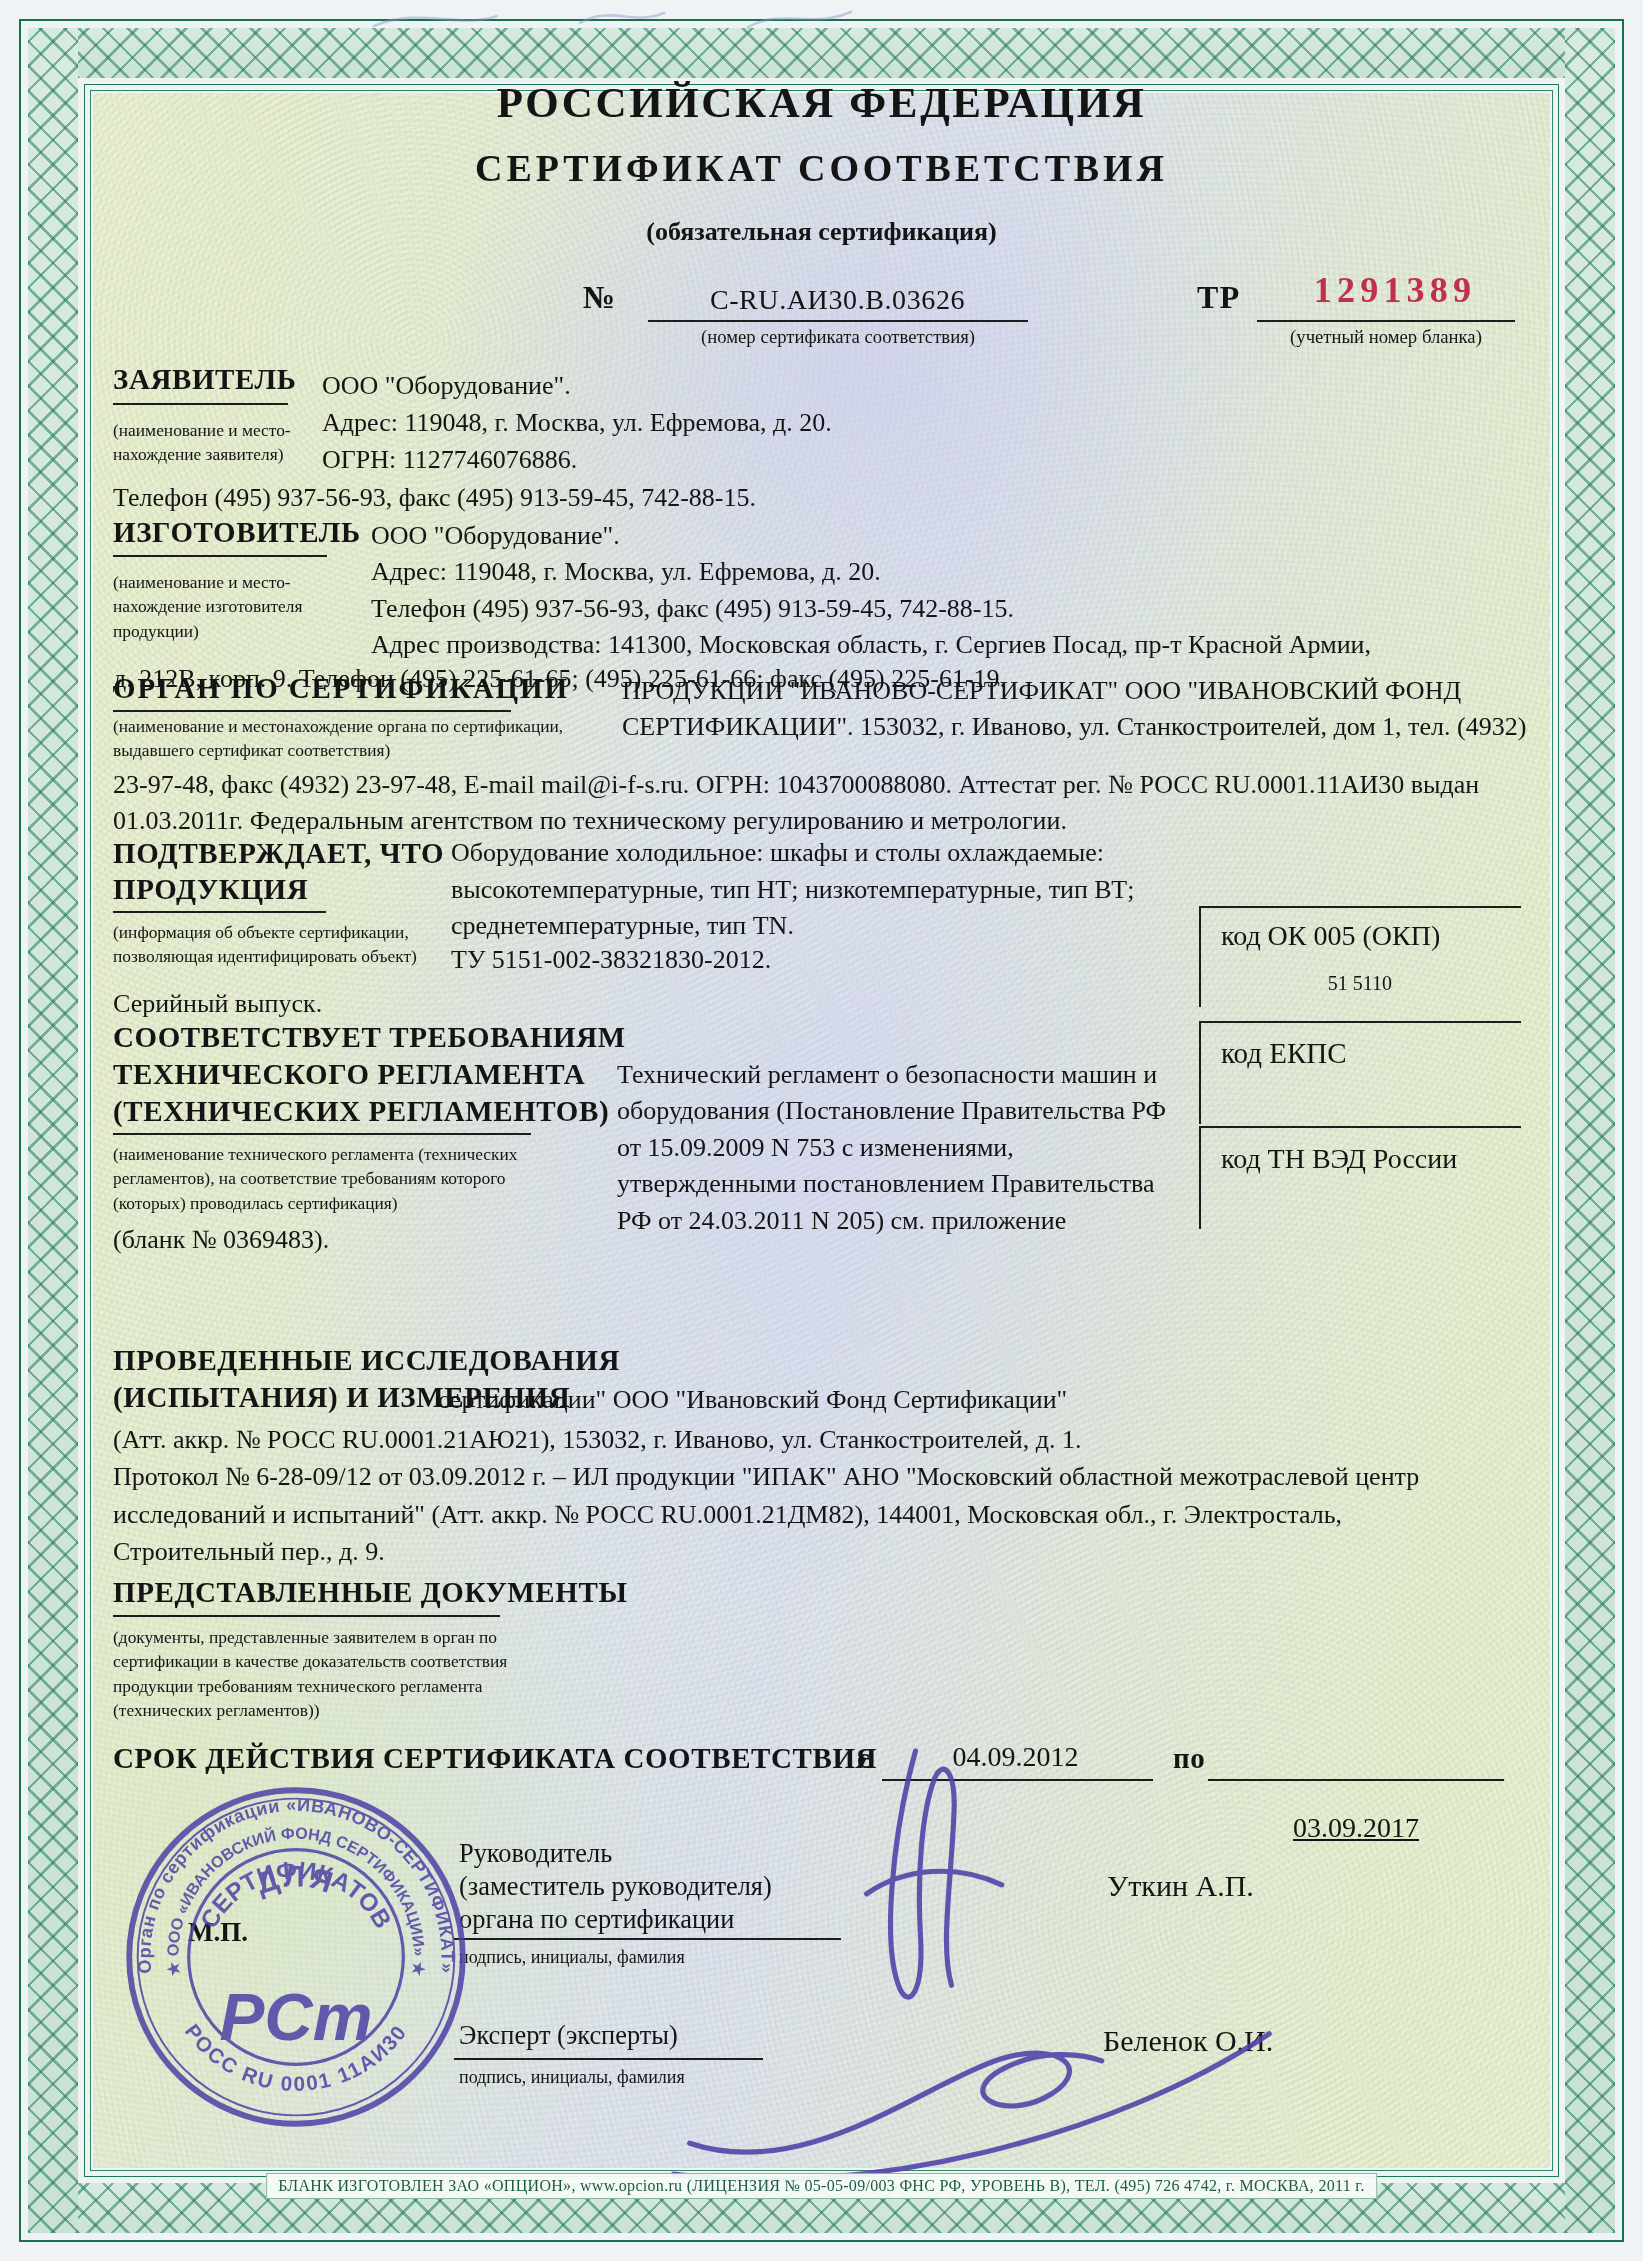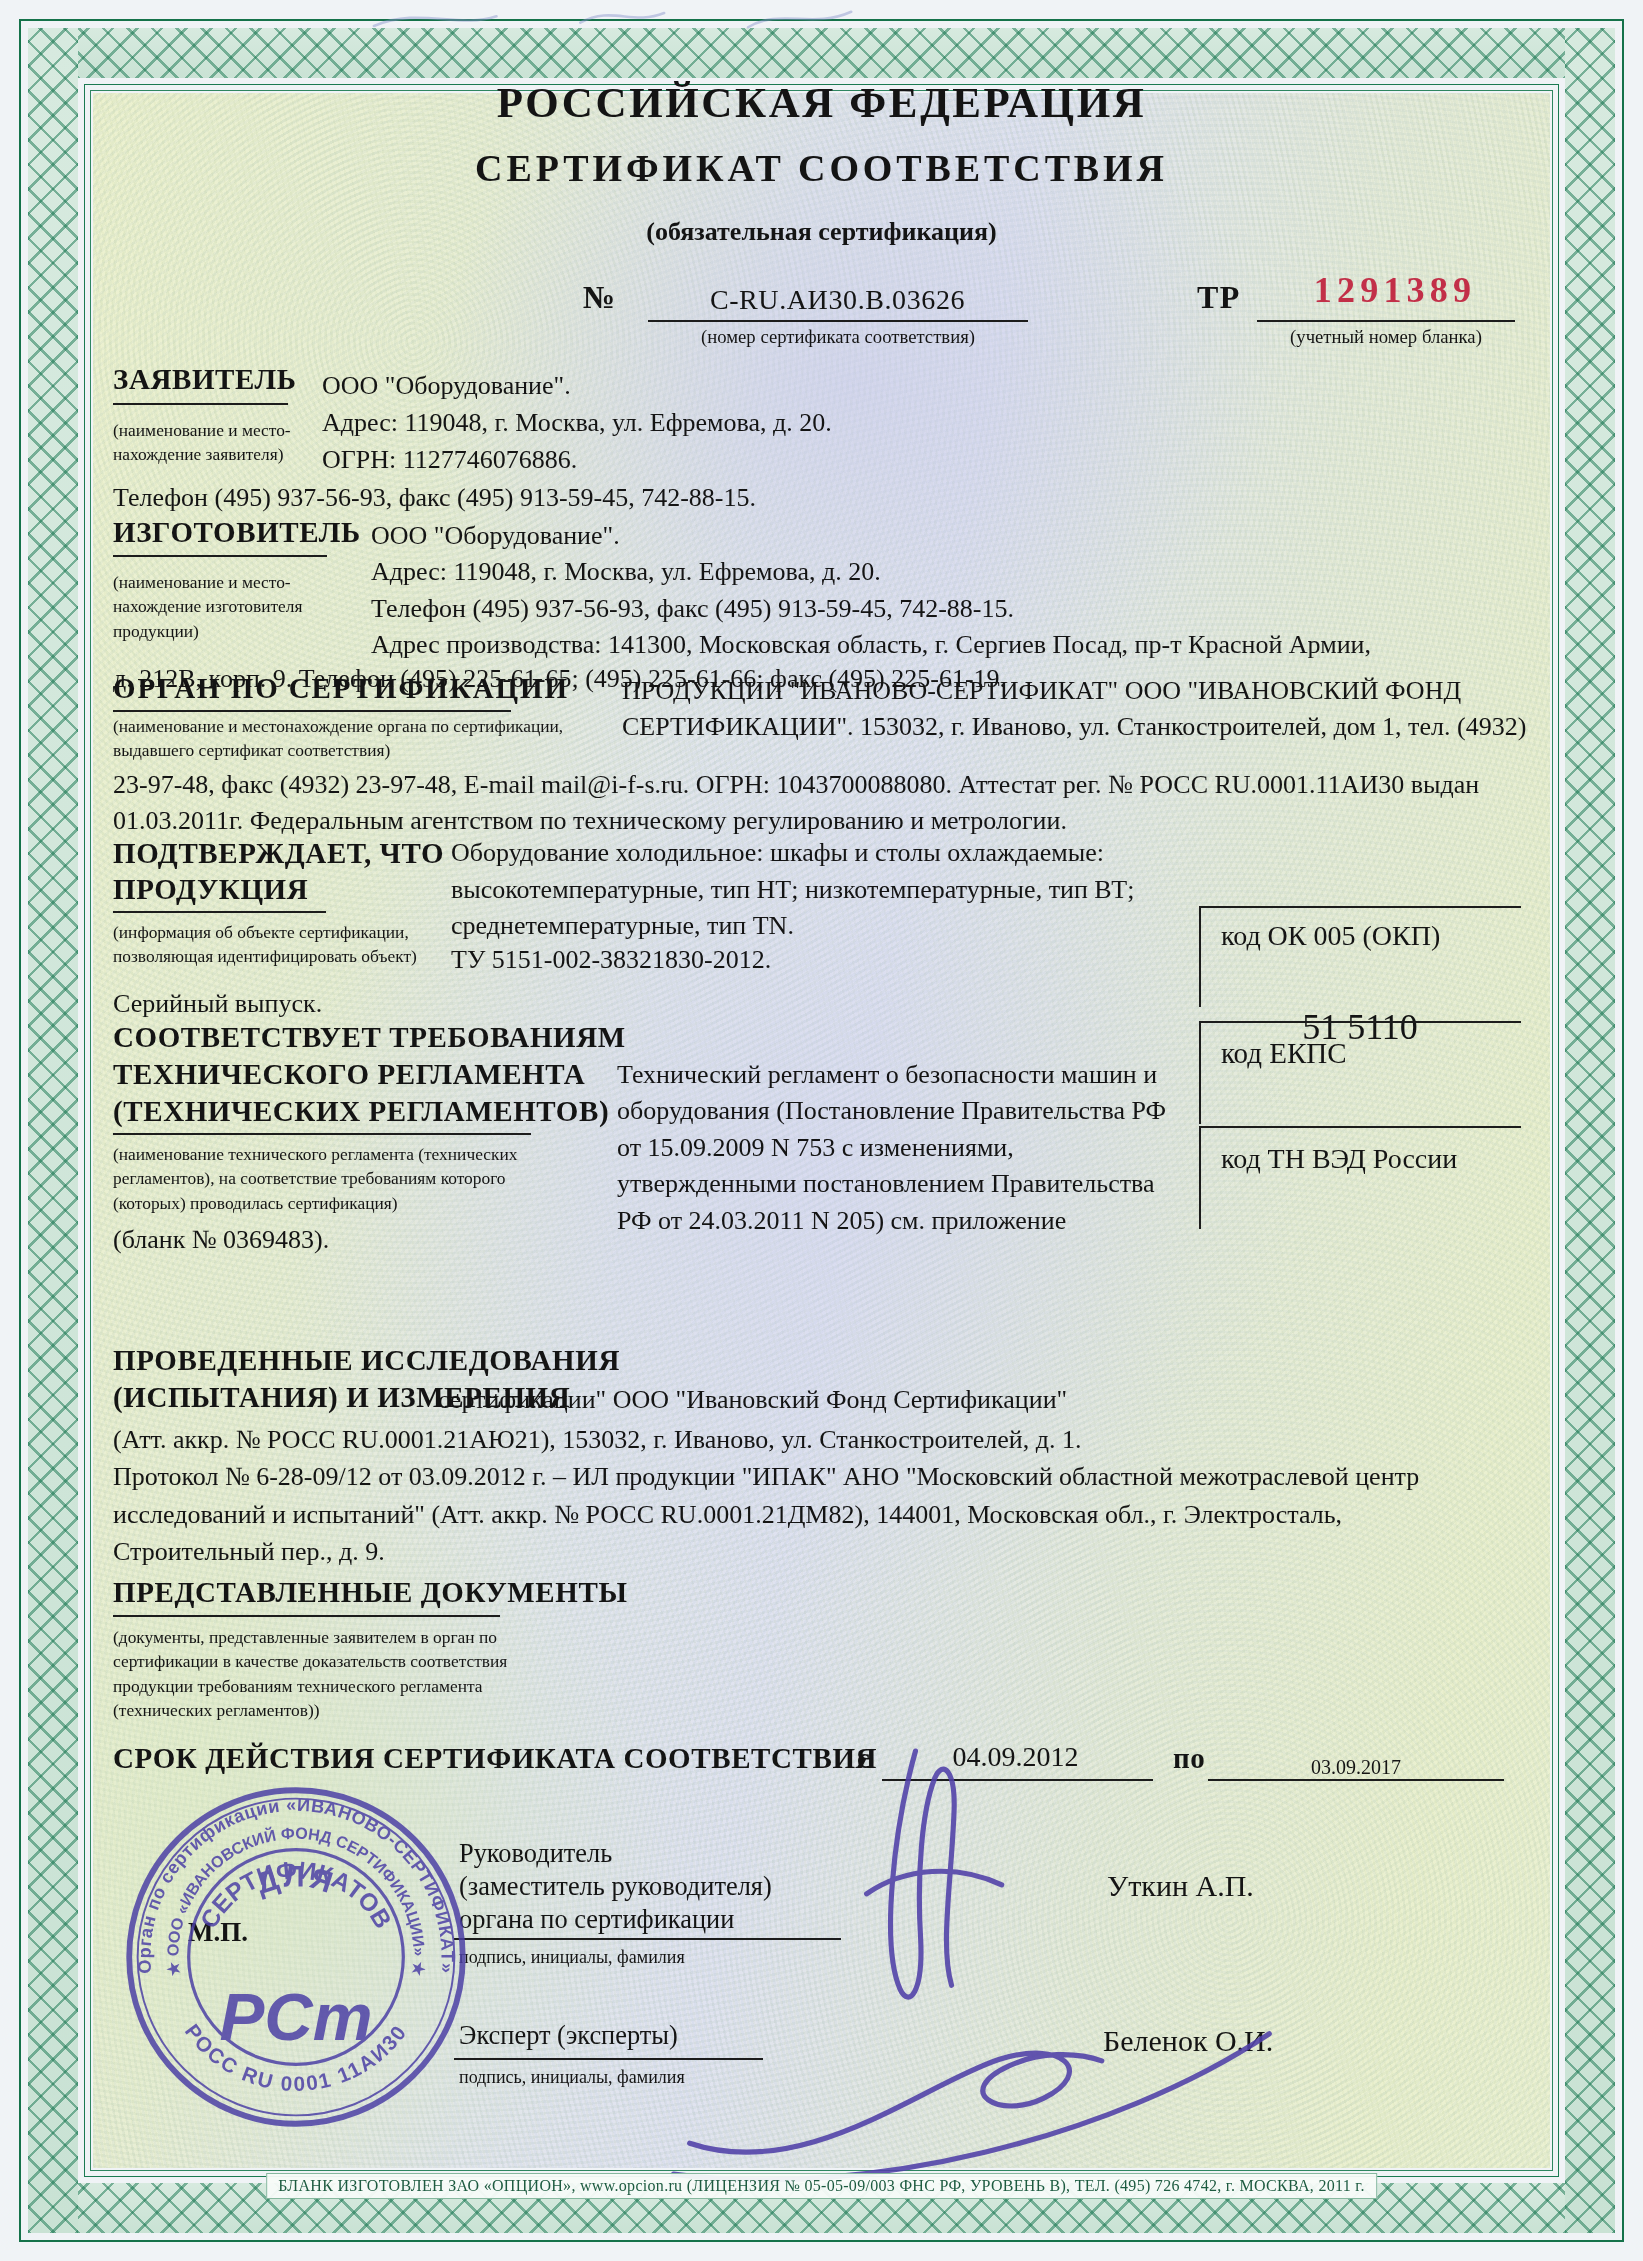--- a/index.html
+++ b/index.html
@@ -109,21 +109,21 @@
 позволяющая идентифицировать объект)</div>
   <div class="t b40" style="left:451px;top:836px;">Оборудование холодильное: шкафы и столы охлаждаемые:</div>
   <div class="t b40" style="left:451px;top:873px;">высокотемпературные, тип НТ; низкотемпературные, тип ВТ;</div>
   <div class="t b40" style="left:451px;top:909px;">среднетемпературные, тип TN.</div>
   <div class="t b40" style="left:451px;top:943px;">ТУ 5151-002-38321830-2012.</div>
   <div class="t b40" style="left:113px;top:987px;">Серийный выпуск.</div>
 
   <div class="rule" style="left:1199px;top:906px;width:322px;height:1.9px;"></div>
   <div class="vrule" style="left:1199px;top:906px;height:101px;"></div>
   <div class="t" style="left:1221px;top:918px;font-size:28px;">код ОК 005 (ОКП)</div>
-  <div class="t ctr" style="left:1199px;width:322px;top:1004px;font-size:36px;">51 5110</div>
+  <div class="t ctr" style="left:1199px;width:322px;top:970px;font-size:20px;">51 5110</div>
 
   <div class="rule" style="left:1199px;top:1021px;width:322px;height:1.9px;"></div>
   <div class="vrule" style="left:1199px;top:1021px;height:103px;"></div>
   <div class="t" style="left:1221px;top:1034px;font-size:29px;">код ЕКПС</div>
 
   <div class="rule" style="left:1199px;top:1126px;width:322px;height:1.9px;"></div>
   <div class="vrule" style="left:1199px;top:1126px;height:103px;"></div>
   <div class="t" style="left:1221px;top:1141px;font-size:28px;">код ТН ВЭД России</div>
 
   <div class="t lbl" style="left:113px;top:1019px;">СООТВЕТСТВУЕТ ТРЕБОВАНИЯМ
@@ -153,21 +153,21 @@
   <div class="t note" style="left:113px;top:1625px;">(документы, представленные заявителем в орган по
 сертификации в качестве доказательств соответствия
 продукции   требованиям   технического   регламента
 (технических регламентов))</div>
 
   <div class="t lbl" style="left:113px;top:1740px;">СРОК ДЕЙСТВИЯ СЕРТИФИКАТА СООТВЕТСТВИЯ</div>
   <div class="t lbl" style="left:857px;top:1740px;">с</div>
   <div class="t ctr" style="left:880px;width:271px;top:1739px;font-size:28px;">04.09.2012</div>
   <div class="rule" style="left:882px;top:1779px;width:271px;"></div>
   <div class="t lbl" style="left:1173px;top:1740px;">по</div>
-  <div class="t ctr" style="left:1211px;width:290px;top:1754px;font-size:20px;">03.09.2017</div>
+  <div class="t ctr" style="left:1211px;width:290px;top:1810px;font-size:28px;text-decoration:underline;">03.09.2017</div>
   <div class="rule" style="left:1208px;top:1779px;width:296px;"></div>
 
   <div class="t" style="left:459px;top:1837px;font-size:26.4px;line-height:1.25;">Руководитель
 (заместитель руководителя)
 органа  по  сертификации</div>
   <div class="rule" style="left:454px;top:1938px;width:387px;"></div>
   <div class="t" style="left:459px;top:1946px;font-size:18px;">подпись, инициалы, фамилия</div>
   <div class="t" style="left:1107px;top:1866px;font-size:30px;">Уткин А.П.</div>
 
   <div class="t" style="left:188px;top:1915px;font-size:27px;font-weight:600;">М.П.</div>

